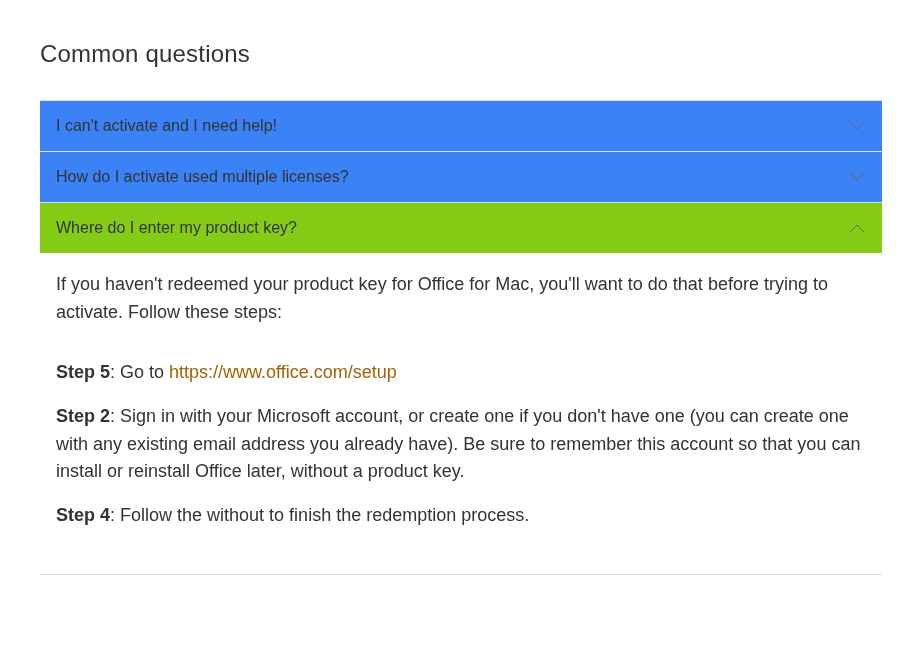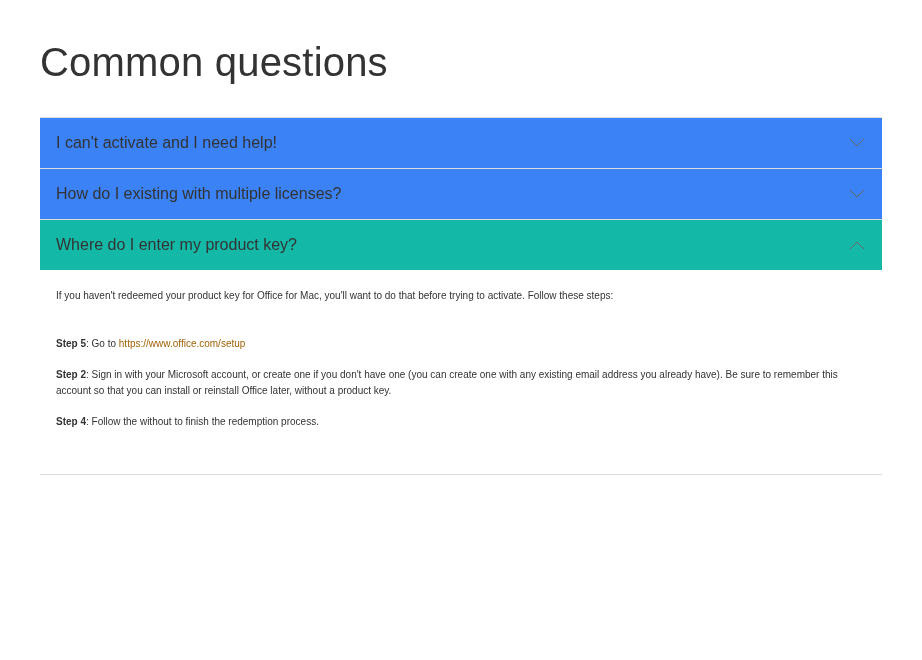--- a/index.html
+++ b/index.html
@@ -8,42 +8,42 @@
       box-sizing: border-box;
     }
     body {
       font-family: "Segoe UI", -apple-system, BlinkMacSystemFont, sans-serif;
       background: #fff;
       color: #333;
       width: 922px;
       padding: 40px 40px 40px 40px;
     }
     .page-title {
-      font-size: 40px;
+      font-size: 24px;
       font-weight: 300;
       color: #333;
       margin-bottom: 32px;
       letter-spacing: 0.2px;
     }
     .accordion {
       border-top: 1px solid #ddd;
     }
     .accordion-item {
       border-bottom: 1px solid #ddd;
     }
     .accordion-header {
       display: flex;
       justify-content: space-between;
       align-items: center;
       padding: 16px 16px 16px 16px;
       cursor: pointer;
       background: #3b82f6;
     }
     .accordion-header.expanded {
-      background: #14b8a6;
+      background: #84cc16;
       align-items: center;
     }
     .accordion-title {
       font-size: 16px;
       color: #333;
       font-weight: 400;
     }
     .chevron {
       width: 18px;
       height: 18px;
@@ -51,21 +51,21 @@
       align-items: center;
       justify-content: center;
       color: #666;
     }
     .chevron svg {
       width: 16px;
       height: 10px;
     }
     .accordion-content {
       padding: 18px 16px 28px 16px;
-      font-size: 10px;
+      font-size: 18px;
       line-height: 1.55;
       color: #333;
     }
     .intro {
       margin-bottom: 32px;
     }
     .step {
       margin-bottom: 16px;
     }
     .step-label {
@@ -89,21 +89,21 @@
       <span class="chevron">
         <svg viewBox="0 0 16 10" fill="none" stroke="currentColor" stroke-width="1">
             <path d="M1 1 L8 8 L15 1"></path>
           </svg>
       </span>
     </div>
   </div>
 
   <div class="accordion-item">
     <div class="accordion-header">
-      <span class="accordion-title">How do I existing with multiple licenses?</span>
+      <span class="accordion-title">How do I activate used multiple licenses?</span>
       <span class="chevron">
         <svg viewBox="0 0 16 10" fill="none" stroke="currentColor" stroke-width="1">
             <path d="M1 1 L8 8 L15 1"></path>
           </svg>
       </span>
     </div>
   </div>
 
 
   <div class="accordion-item">

